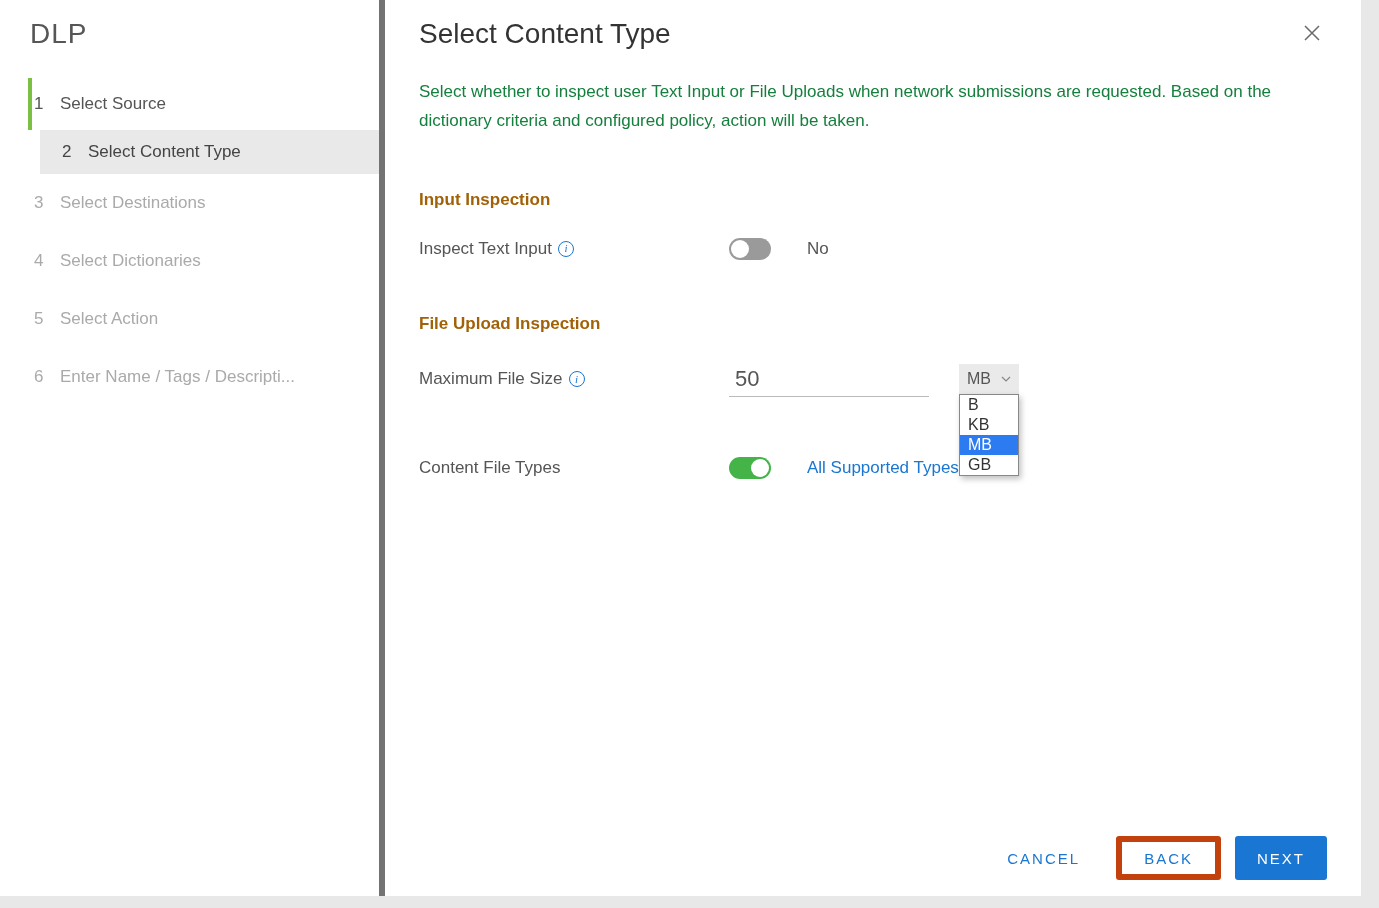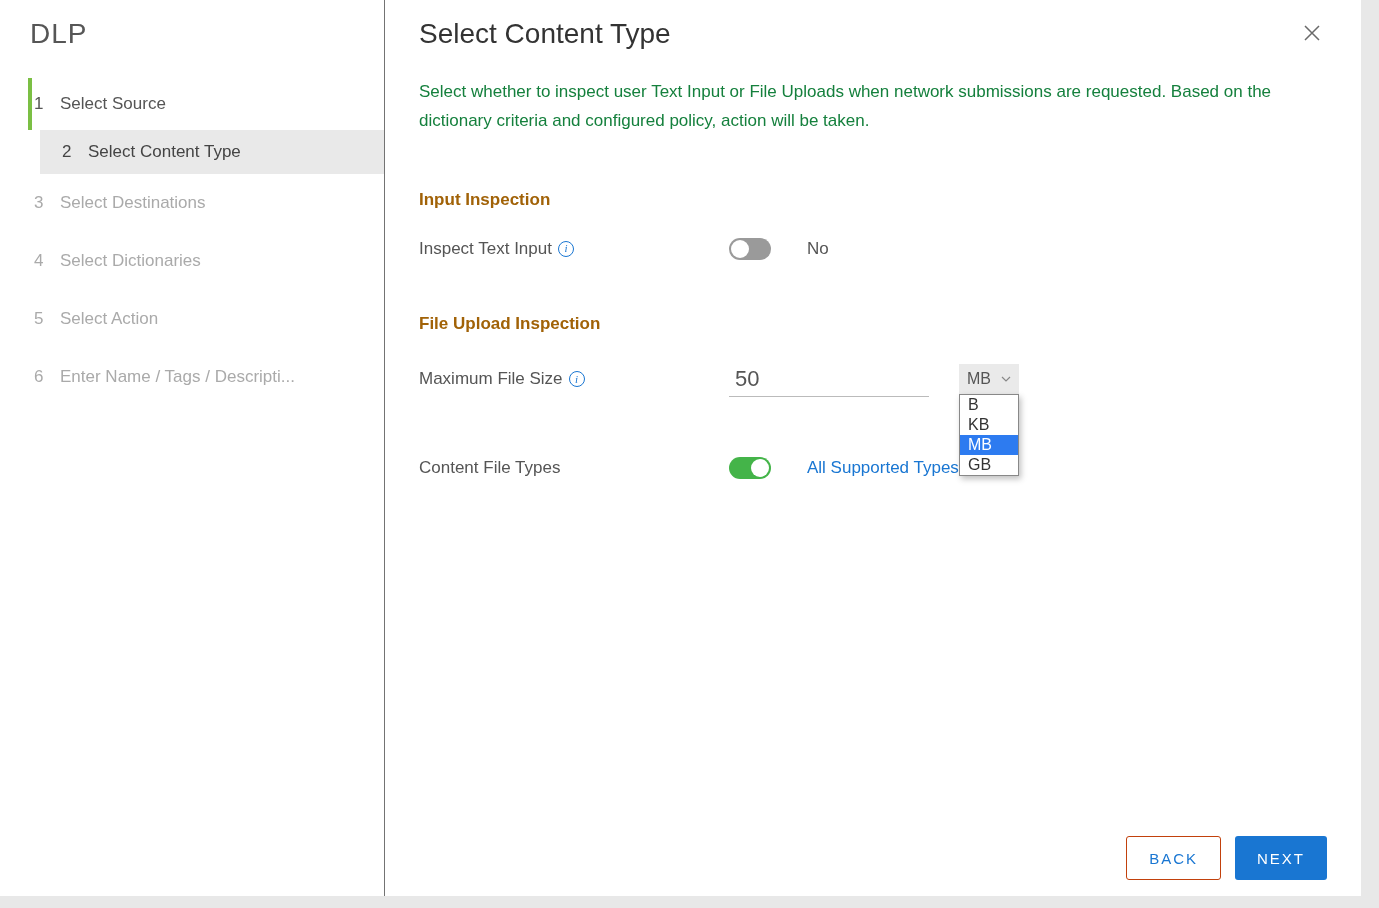--- a/index.html
+++ b/index.html
@@ -2,21 +2,21 @@
 <html><head>
 <meta charset="utf-8">
 <style>
   * { box-sizing: border-box; margin: 0; padding: 0; font-family: "Segoe UI", Arial, sans-serif; }
   body { width: 1379px; height: 908px; background: #fff; overflow: hidden; color: #333; }
   .container { display: flex; height: 896px; width: 1361px; box-shadow: 0 0 10px rgba(0,0,0,0.1); }
   .right-gutter { position:absolute; left:1361px; top:0; width:18px; height:908px; background:#e8e8e8; }
   .bottom-gutter { position:absolute; left:0; top:896px; width:1379px; height:12px; background:#e8e8e8; }
 
   
-  .sidebar { width: 385px; border-right: 1px solid #737373; background:#fff; }
+  .sidebar { width: 385px; border-right: 6px solid #737373; background:#fff; }
   .logo { font-size: 28px; font-weight: 400; letter-spacing: 1px; color:#565656; padding: 18px 0 28px 30px; }
   .steps { }
   .step { display:flex; align-items:center; height:58px; padding-left:30px; font-size:17px; color:#aaaaaa; cursor:pointer; border-left:4px solid transparent; margin-left:0; }
   .step .num { width:26px; color:inherit; }
   .step .lbl { white-space:nowrap; overflow:hidden; text-overflow:ellipsis; max-width:300px; }
   .step.done { color:#555; border-left:4px solid #7bbf44; margin-left:28px; padding-left:2px; height:52px;}
   .step.active { background:#e9e9e9; color:#444; margin-left:40px; padding-left:18px; height:44px;}
 
   
   .main { flex:1; position:relative; padding: 18px 34px 0 34px; }
@@ -44,21 +44,21 @@
   .select { margin-left:30px; width:60px; height:30px; background:#eaeaea; display:flex; align-items:center; justify-content:space-between; padding:0 8px; font-size:16px; color:#555; cursor:pointer; position:relative; }
   .select .chev { width:10px; height:10px; }
   .dropdown { position:absolute; top:30px; left:0; width:60px; background:#fff; border:1px solid #888; box-shadow:2px 3px 6px rgba(0,0,0,0.25); }
   .dropdown .opt { padding:1px 8px; font-size:16px; color:#333; cursor:pointer; }
   .dropdown .opt.sel { background:#2d7bf0; color:#fff; }
 
   
   .footer { position:absolute; bottom:16px; right:34px; display:flex; gap:14px; align-items:center; }
   .btn { height:44px; padding:0 22px; font-size:15px; letter-spacing:2px; cursor:pointer; display:flex; align-items:center; justify-content:center; }
   .btn-text { color:#1976d2; background:transparent; border:none; }
-  .btn-outline { color:#1976d2; background:#fff; border:1px solid #c2410c; border-radius:3px; }
+  .btn-outline { color:#1976d2; background:#fff; border:6px solid #c2410c; border-radius:3px; }
   .btn-primary { color:#fff; background:#1976d2; border:none; border-radius:3px; }
 </style>
 </head>
 <body>
 
 <div class="container">
   <div class="sidebar">
     <div class="logo">DLP</div>
     <div class="steps">
       <div class="step done">
@@ -136,19 +136,20 @@
       <div class="row-label">
         <span>Content File Types</span>
       </div>
       <div class="toggle on">
           <div class="knob"></div>
         </div>
       <div class="toggle-text link">All Supported Types</div>
     </div>
 
     <div class="footer">
+      <div class="btn btn-text">CANCEL</div>
       <div class="btn btn-outline">BACK</div>
       <div class="btn btn-primary">NEXT</div>
     </div>
   </div>
 </div>
 <div class="right-gutter"></div>
 <div class="bottom-gutter"></div>
 
 </body></html>

